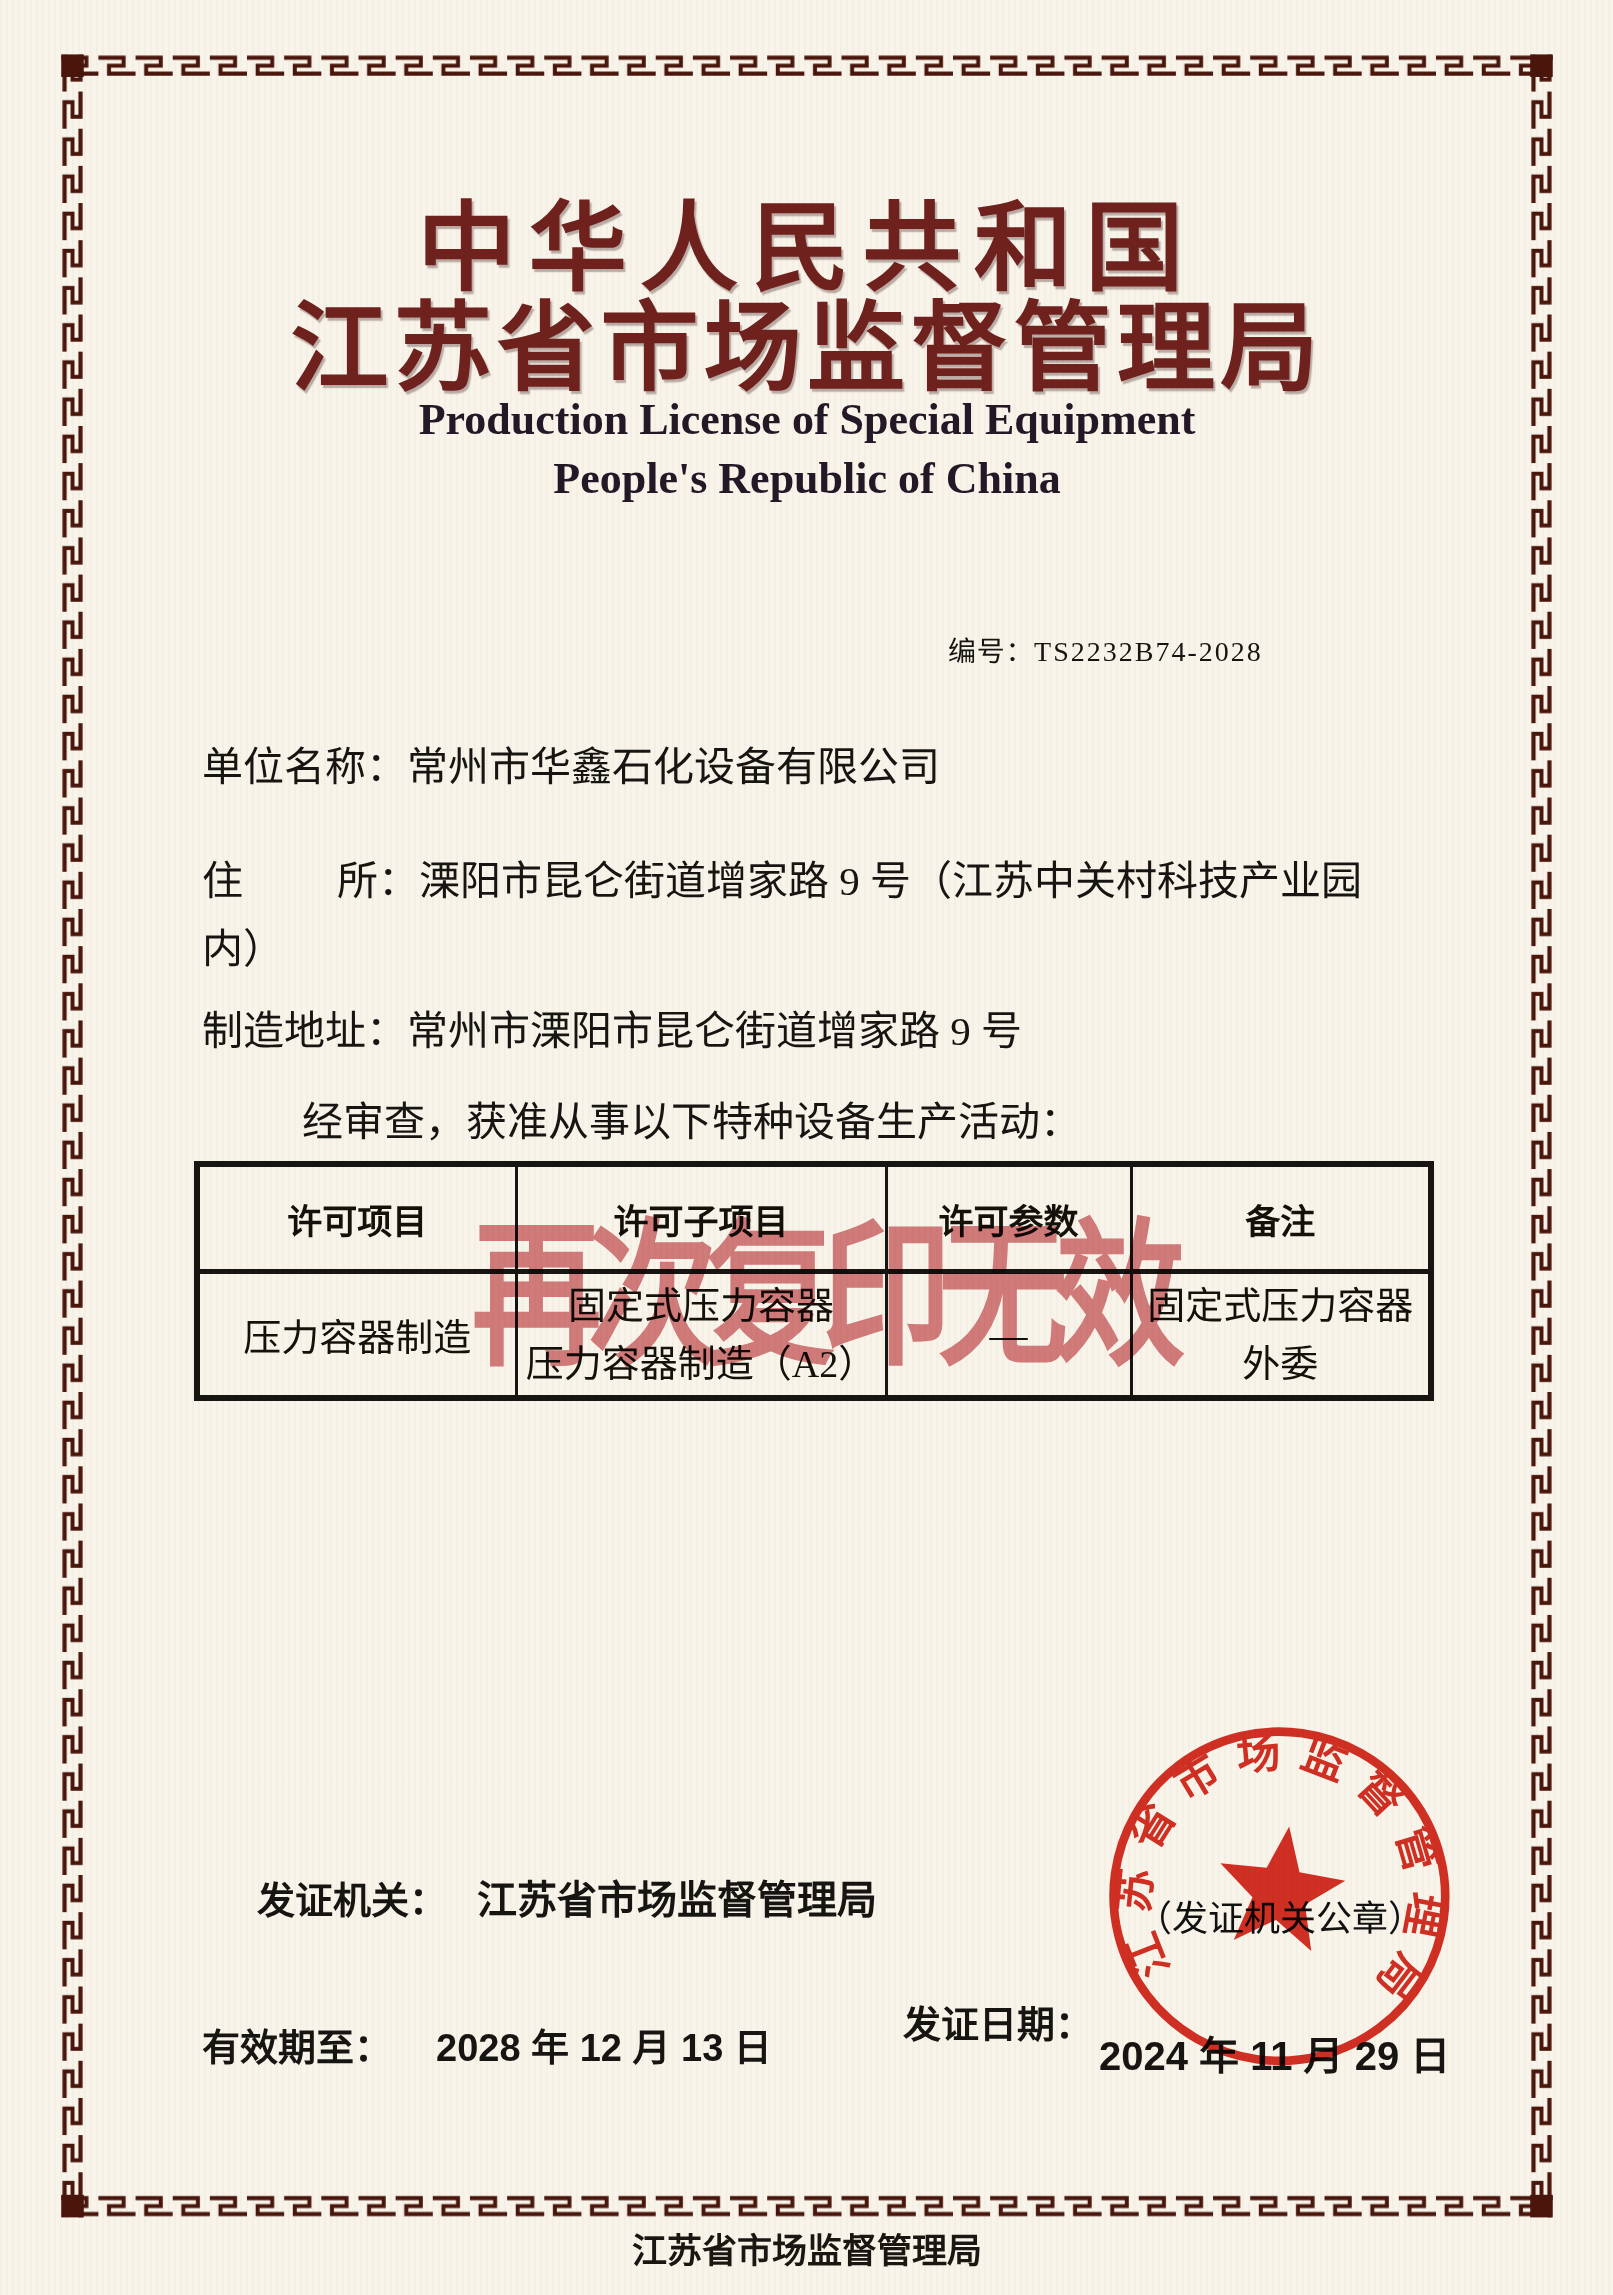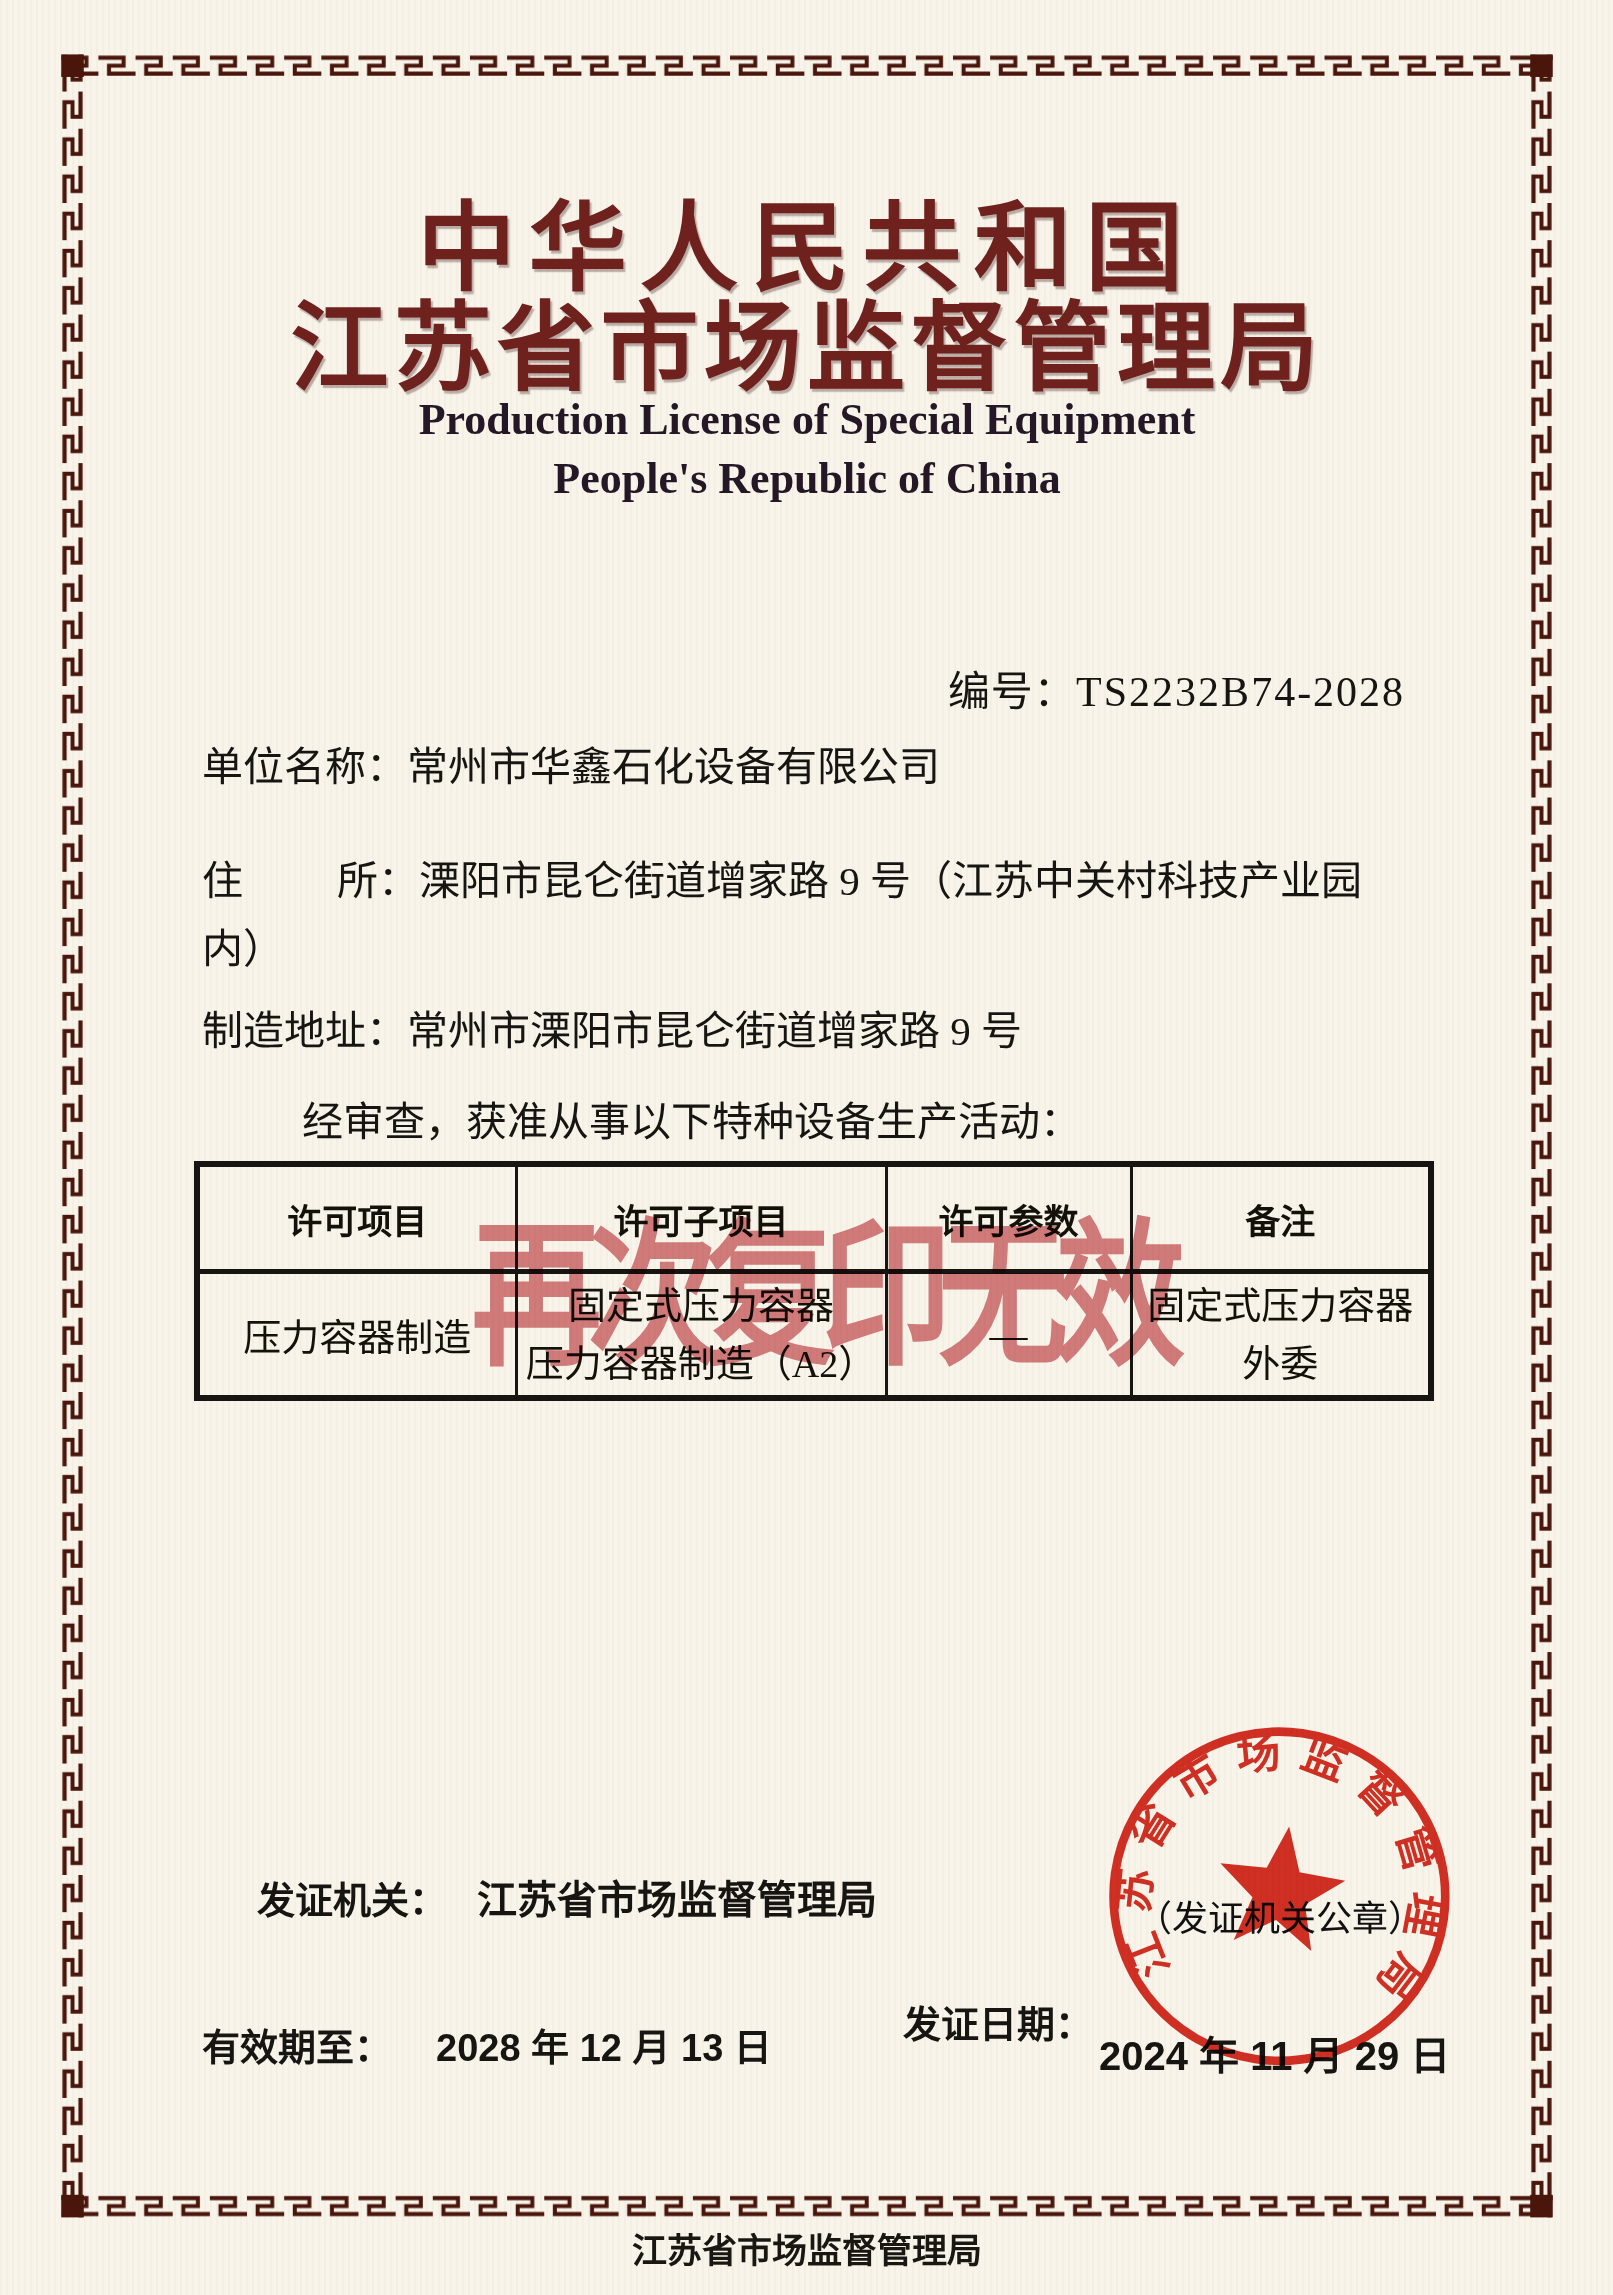--- a/index.html
+++ b/index.html
@@ -11,21 +11,21 @@
   }
   .abs{position:absolute;white-space:nowrap;}
   .border-svg{position:absolute;left:0;top:0;pointer-events:none;}
   .cn-title{position:absolute;left:0;width:100%;text-align:center;font-weight:700;color:#6e211d;
             text-shadow:2px 2.7px 1.3px rgba(52,20,16,.32);line-height:1;}
   #t1{top:200px;font-size:98px;letter-spacing:13.3px;}
   #t2{top:300px;font-size:98px;letter-spacing:5.3px;}
   .en-title{position:absolute;left:0;width:100%;text-align:center;font-weight:700;color:#241826;line-height:1;}
   #e1{top:398px;font-size:44px;}
   #e2{top:457px;font-size:44px;}
-  #license-no{top:657px;left:948px;font-size:42px;letter-spacing:0.7px;}
+  #license-no{top:629px;left:948px;font-size:28px;letter-spacing:0.7px;}
   #license-no .num{letter-spacing:2px;}
   .field{font-size:41px;line-height:1;}
   #unit{top:747px;left:202px;}
   #addr{top:861px;left:202px;}
   #addr-wrap{top:929px;left:202px;}
   #mfg{top:1011px;left:202px;}
   #approval{top:1102px;left:302px;}
   .label-gap{display:inline-block;width:94px;}
   #lic-table{position:absolute;left:194px;top:1161px;width:1233px;height:240px;
              border-collapse:collapse;table-layout:fixed;text-align:center;

